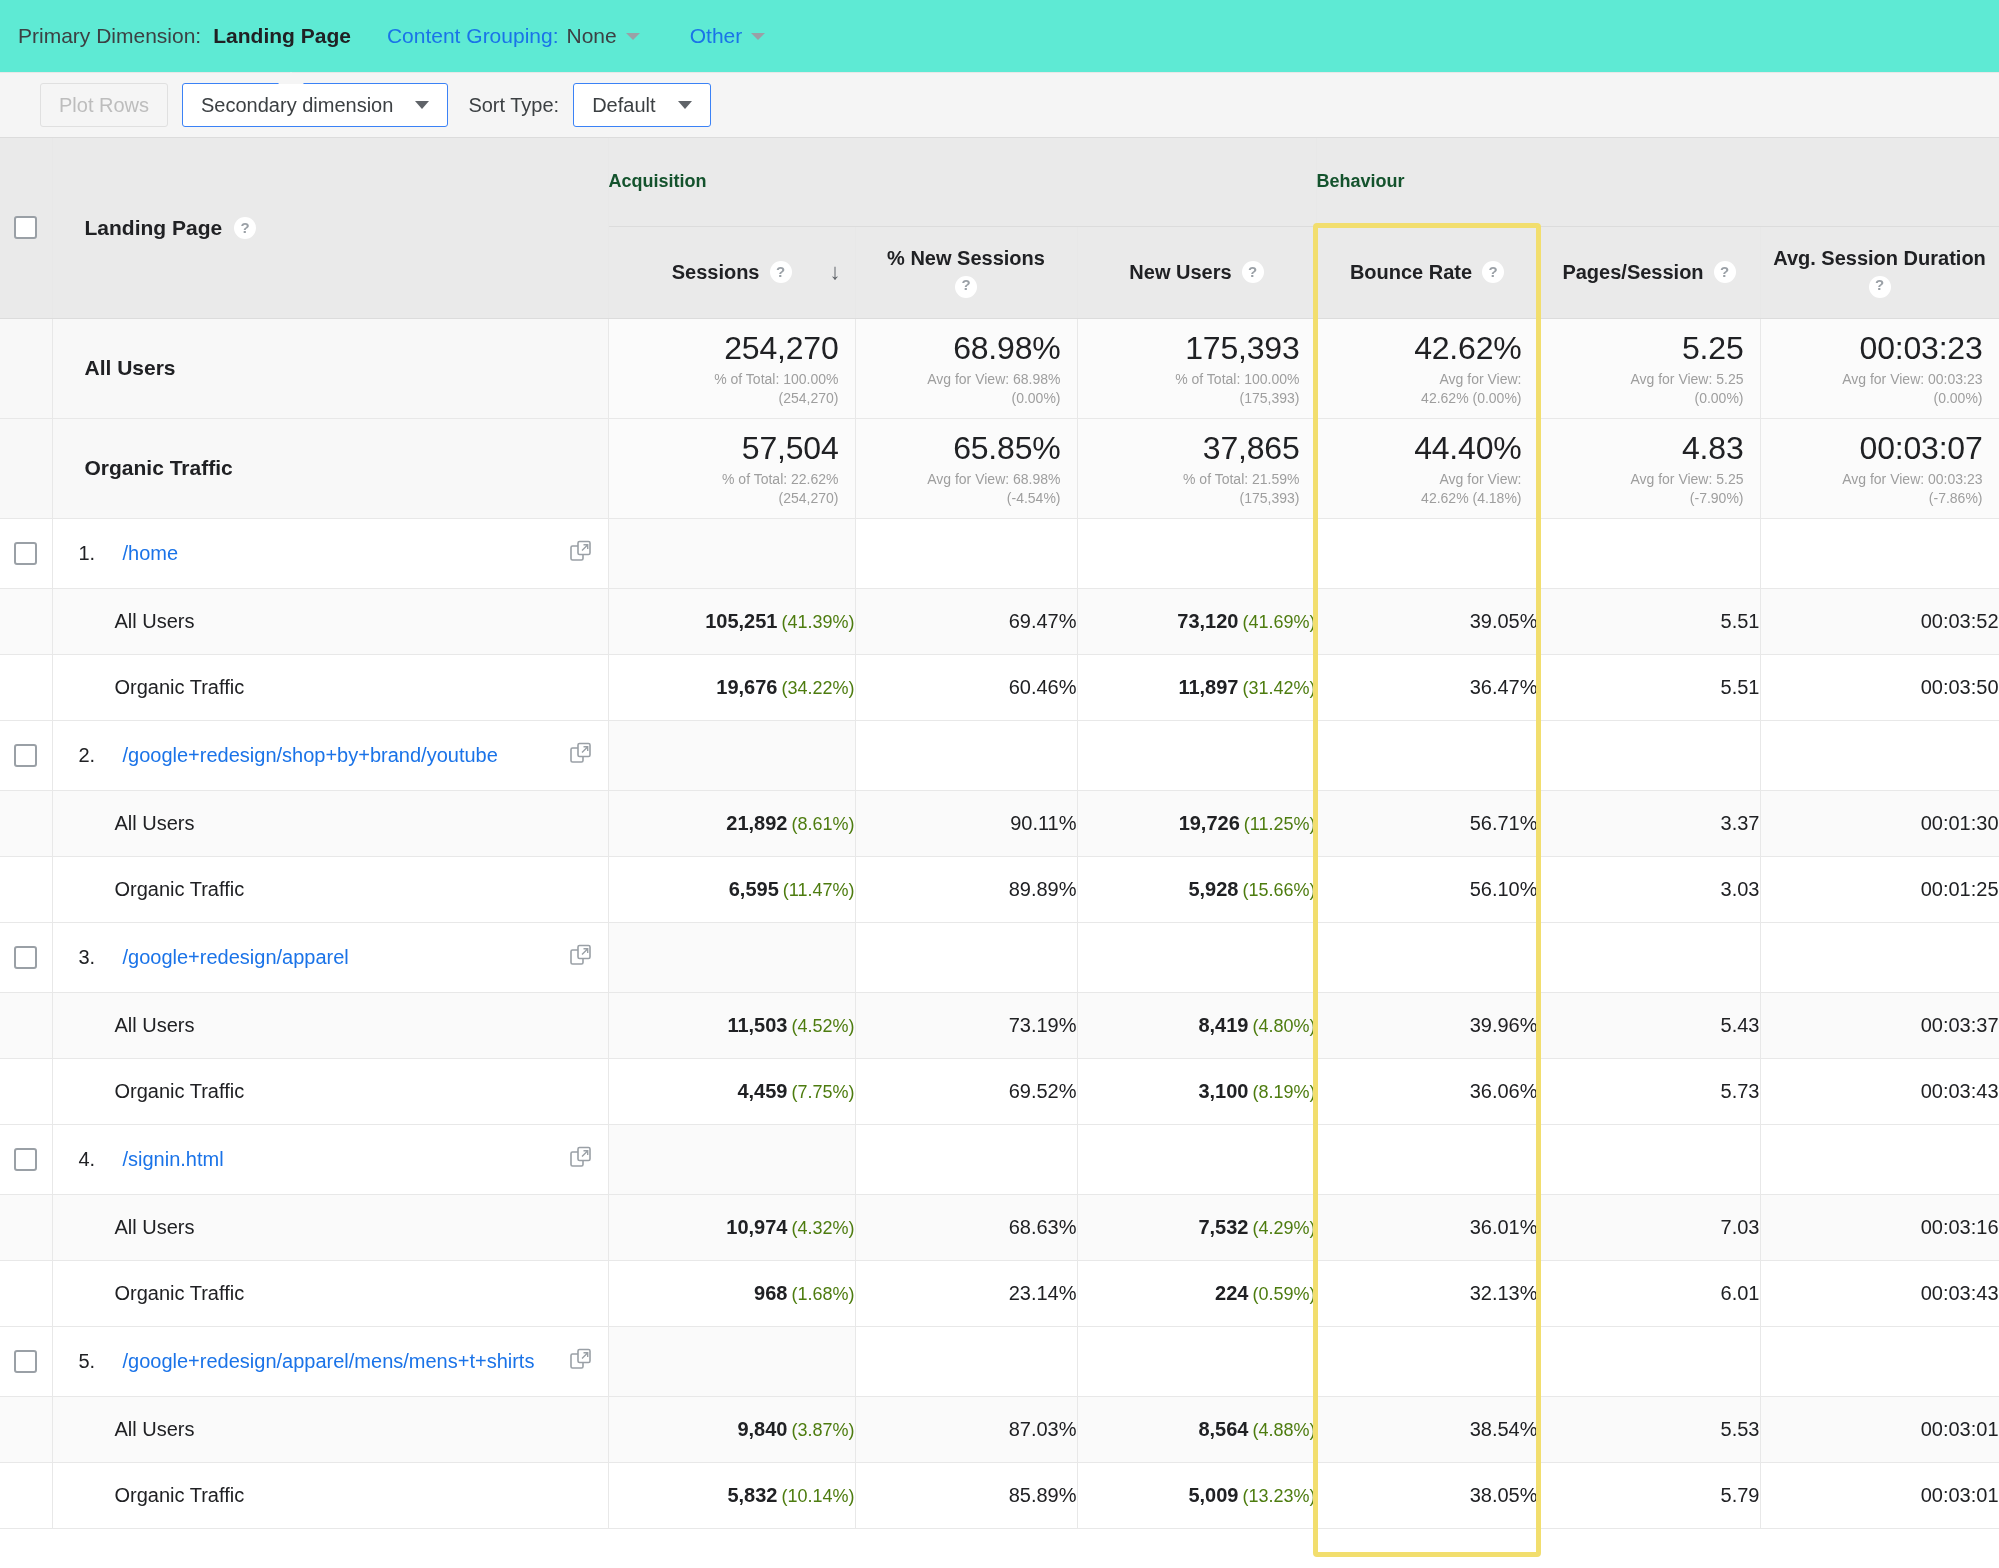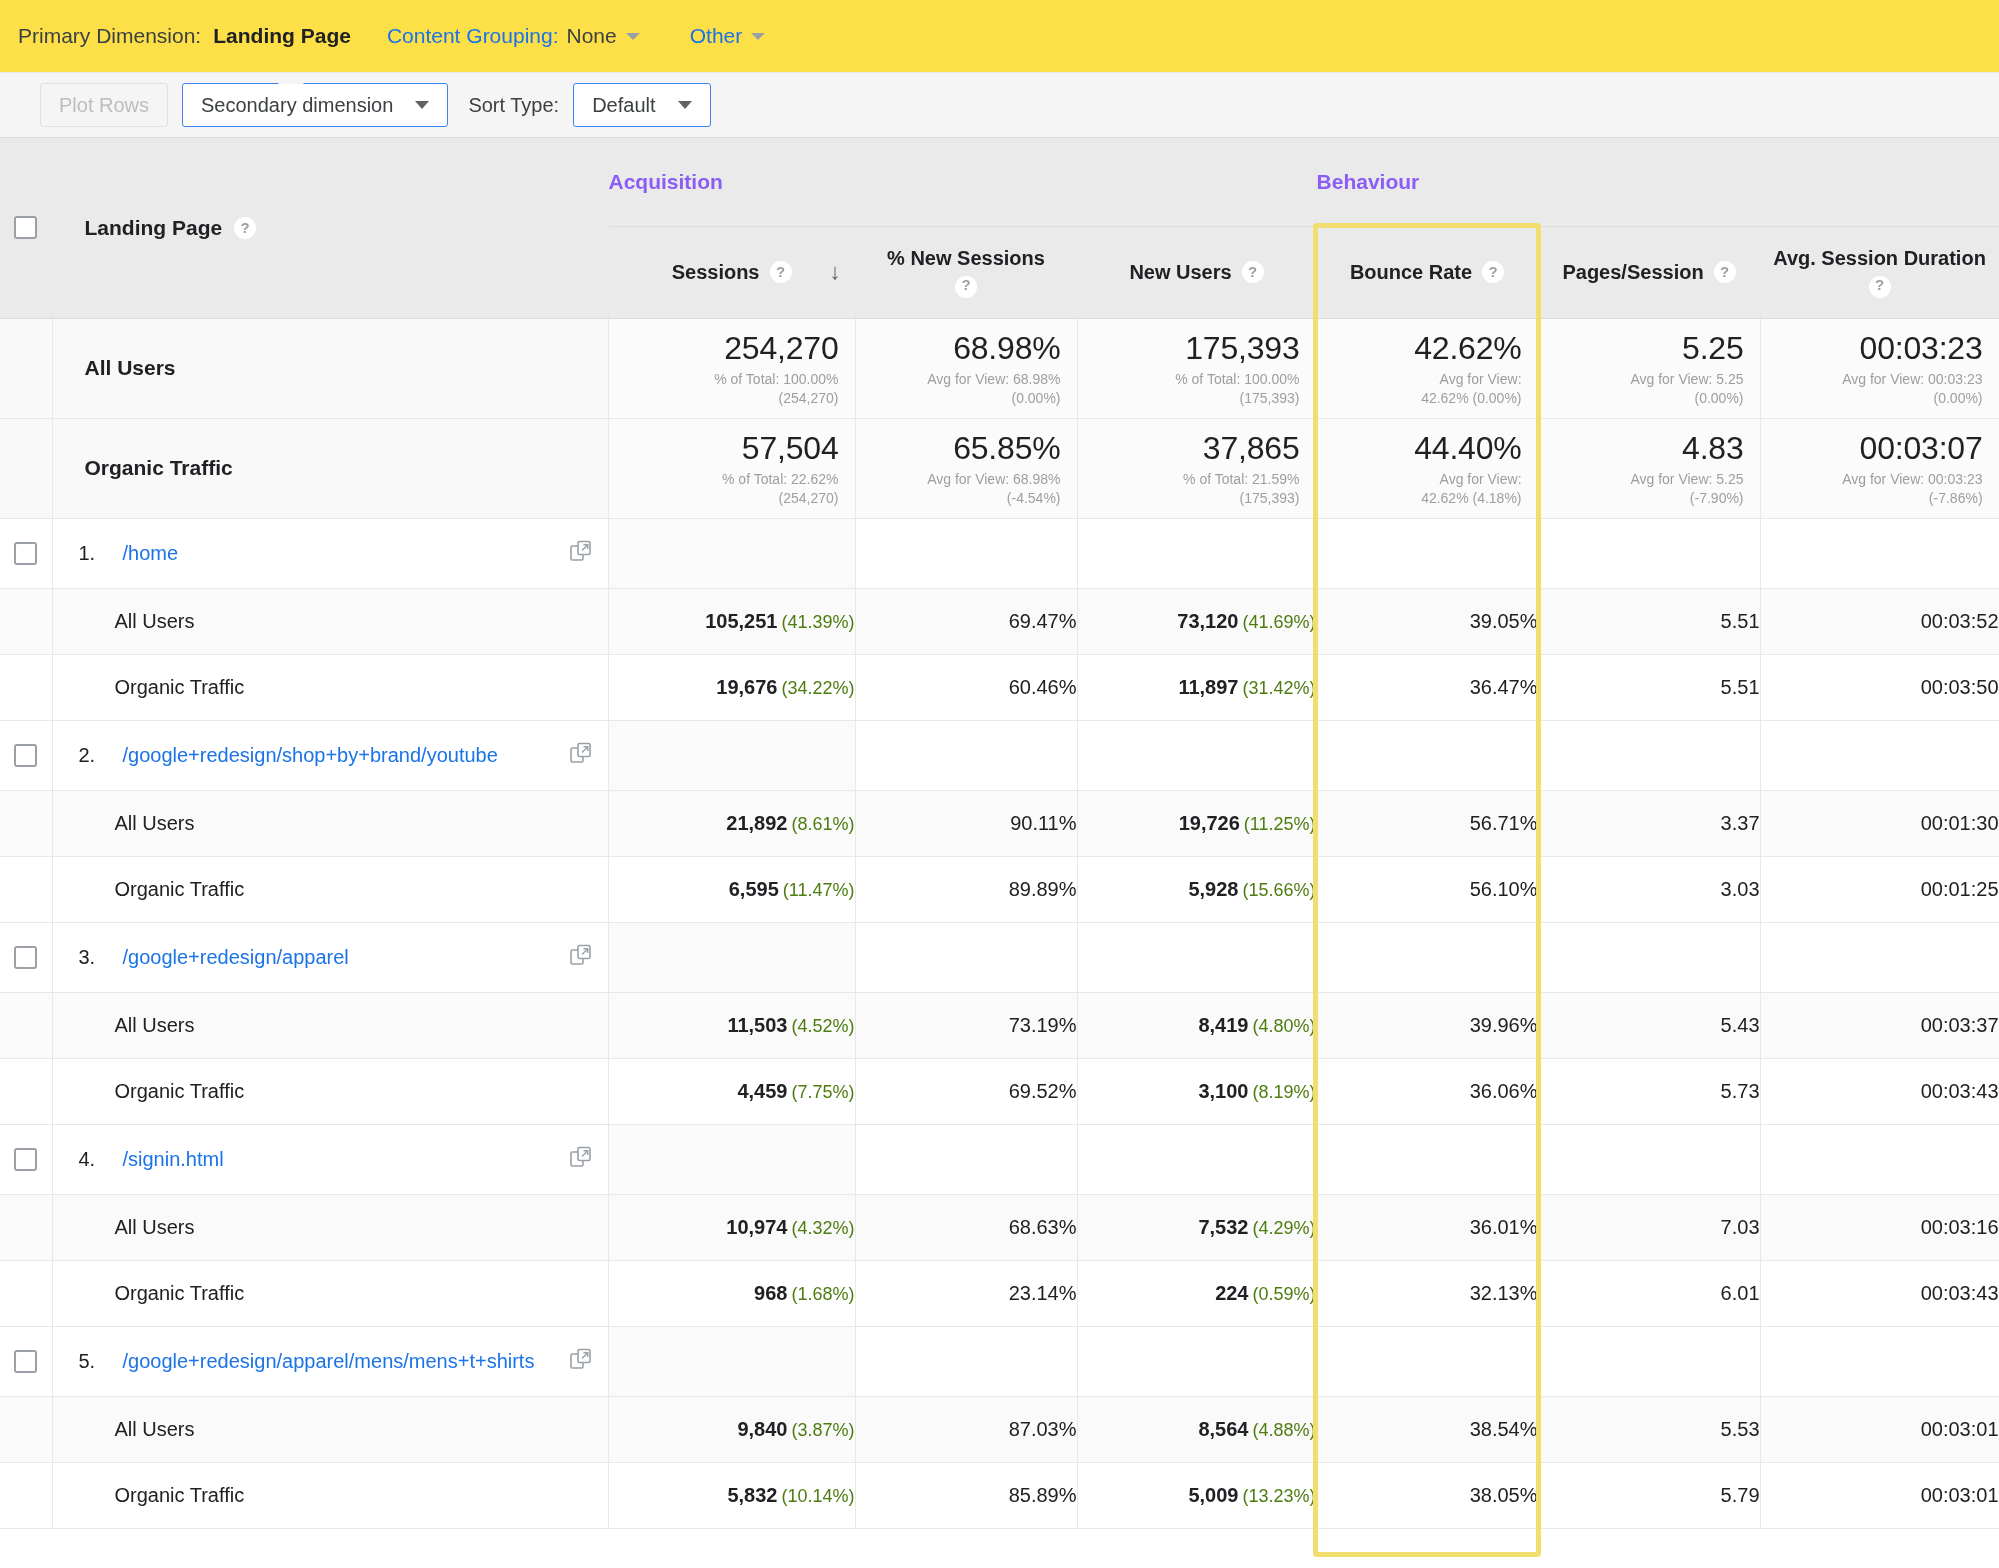--- a/index.html
+++ b/index.html
@@ -15,21 +15,21 @@
     overflow: hidden;
   }
 
   
   .dim-bar {
     height: 72px;
     display: flex;
     align-items: center;
     padding-left: 18px;
     font-size: 21px;
-    background: #fde047;
+    background: #5eead4;
     position: relative;
   }
   .dim-label { color: #3c4043; }
   .dim-value {
     font-weight: bold;
     color: #202124;
     margin-left: 12px;
   }
   .dim-link {
     color: #1a73e8;
@@ -123,22 +123,22 @@
   col.c-dur   { width: 239px; }
 
   
   tr.grp-row th {
     background: #eaeaea;
     height: 88px;
     border-bottom: 1px solid #dcdcdc;
   }
   .grp-title {
     font-weight: bold;
-    font-size: 21px;
-    color: #8b5cf6;
+    font-size: 18px;
+    color: #14532d;
     padding-left: 14px;
     text-align: left;
   }
   th.name-head {
     background: #eaeaea;
     vertical-align: middle;
     text-align: left;
   }
   .name-head-inner {
     display: flex;

